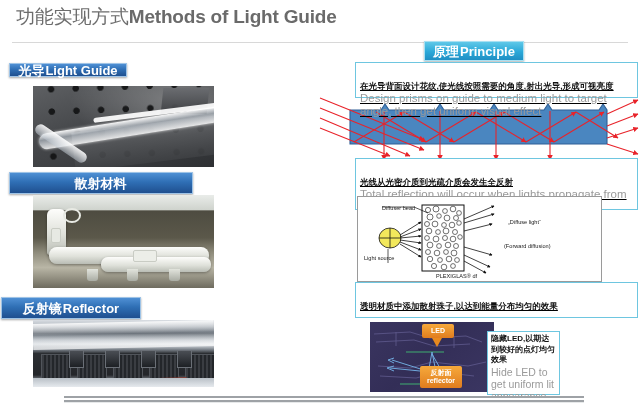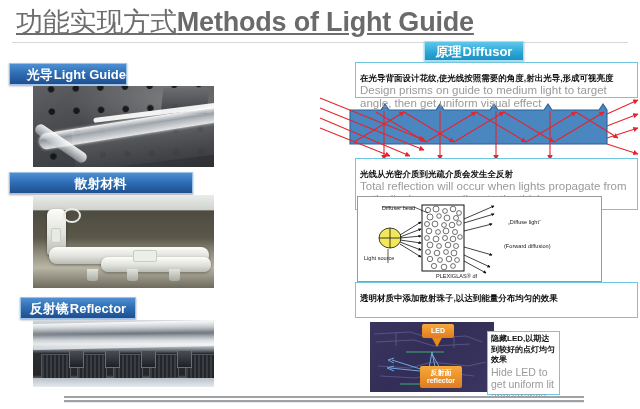--- a/index.html
+++ b/index.html
@@ -6,23 +6,22 @@
   body{
     width:640px;height:409px;position:relative;overflow:hidden;
     font-family:"Liberation Sans","DejaVu Sans",sans-serif;
     -webkit-font-smoothing:antialiased;
   }
   .abs{position:absolute;}
 
   
   #title-bar{left:0;top:0;width:640px;height:44px;}
   #page-title{
-    left:16px;top:4px;font-size:27px;color:#6d6d6d;white-space:nowrap;
+    left:16px;top:4px;font-size:19px;color:#6d6d6d;white-space:nowrap;
     letter-spacing:-0.2px;
-    text-decoration:underline;
   }
   #page-title .cn{font-weight:400;}
   #page-title .en{font-weight:700;color:#6a6a6a;}
   #title-rule{left:12px;top:42px;width:616px;height:1px;background:#d8d8d8;}
 
   
   .chip{
     color:#ffffff;font-size:13px;font-weight:700;white-space:nowrap;
     display:flex;align-items:center;justify-content:center;
     box-sizing:border-box;line-height:1;
@@ -32,23 +31,23 @@
     border:1px solid #9ec3e6;
     box-shadow:0 1px 2px rgba(0,0,0,.35);
   }
   .chip-cyan{
     background:linear-gradient(180deg,#5fc8e8 0%,#2ba8d8 55%,#1f8fc4 100%);
     border:1px solid #a8e0f2;
     box-shadow:0 1px 2px rgba(0,0,0,.3);
   }
   .chip .cn{padding-right:1px;}
 
-  #chip-light-guide{left:9px;top:63px;width:118px;height:22px;justify-content:flex-end;}
+  #chip-light-guide{left:9px;top:63px;width:118px;height:14px;}
   #chip-diffusor{left:9px;top:172px;width:184px;height:22px;}
-  #chip-reflector{left:20px;top:297px;width:116px;height:22px;}
+  #chip-reflector{left:1px;top:297px;width:140px;height:22px;}
   #chip-principle{left:424px;top:41px;width:100px;height:20px;}
 
   
   .photo{overflow:hidden;position:absolute;}
 
   
   #photo-light-guide{left:33px;top:86px;width:181px;height:81px;
     background:
       radial-gradient(ellipse at 78% 18%, rgba(255,255,255,.30), rgba(255,255,255,0) 52%),
       linear-gradient(160deg,#5e6063 0%,#47494c 38%,#3a3c3f 70%,#2e3033 100%);
@@ -108,21 +107,22 @@
   .ref-red{position:absolute;left:96px;bottom:6px;width:58px;height:3px;
     background:#8c3a2e;border-radius:2px;transform:rotate(-2deg);opacity:.8;}
 
   
   #bottom-rule{left:64px;top:396px;width:520px;height:7px;
     background:linear-gradient(180deg,#9ea2a6 0 2px,#ffffff 2px 4px,#9ea2a6 4px 6px,#e7e9ea 6px 7px);}
 
   
   .textbox{
     box-sizing:border-box;background:#ffffff;border:1px solid #6ec6e0;
-    padding:10px 4px 3px 4px;
+    padding:18px 4px 3px 4px;
+    text-decoration:underline;
   }
   .tb-cn{font-size:8.5px;font-weight:700;color:#111111;line-height:11px;white-space:nowrap;}
   .tb-en{font-size:11.5px;color:#9a9a9a;line-height:12.5px;}
 
   #textbox-principle{left:355px;top:62px;width:283px;height:36px;}
   #textbox-total-reflection{left:355px;top:158px;width:283px;height:52px;}
   #textbox-scattering{left:355px;top:282px;width:283px;height:36px;}
 
   
   #lightguide-diagram{left:318px;top:96px;width:322px;height:66px;}
@@ -214,21 +214,21 @@
   <div class="ref-clip" style="left:36px"></div>
   <div class="ref-clip" style="left:72px"></div>
   <div class="ref-clip" style="left:108px"></div>
   <div class="ref-clip" style="left:144px"></div>
   <div class="ref-red"></div>
   <div class="ref-bottom"></div>
 </div>
 
 <div class="abs chip chip-cyan" id="chip-principle">
   <span class="cn">原理</span>
-    <span>Diffusor</span>
+    <span>Principle</span>
 </div>
 
 <svg class="abs" id="lightguide-diagram" viewBox="0 0 322 66">
   <defs>
     <marker id="ah" viewBox="0 0 10 10" refX="9" refY="5" markerWidth="5" markerHeight="5" orient="auto">
       <path d="M0,0 L10,5 L0,10 z" fill="#e8232a"></path>
     </marker>
   </defs>
 
   <path d="M32,14 L63,14 L67,8 L71,14 L118,14 L122,8 L126,14 L172,14 L176,8 L180,14 L226,14 L230,8 L234,14 L281,14 L285,8 L289,14 L289,48 L32,48 Z" fill="#4a86c0" stroke="#2f5f95" stroke-width="1.1"></path>

